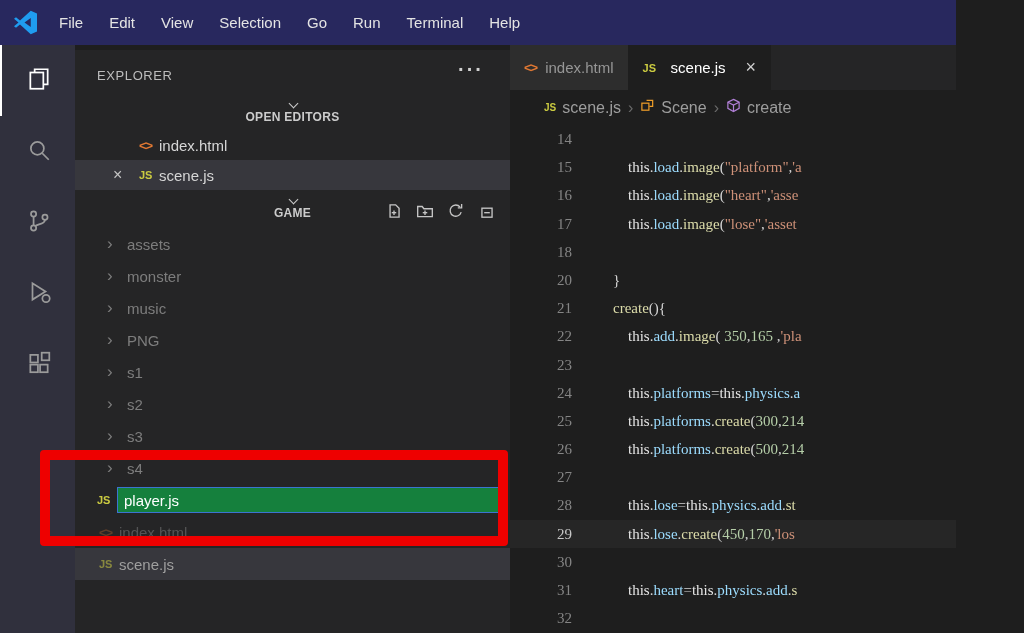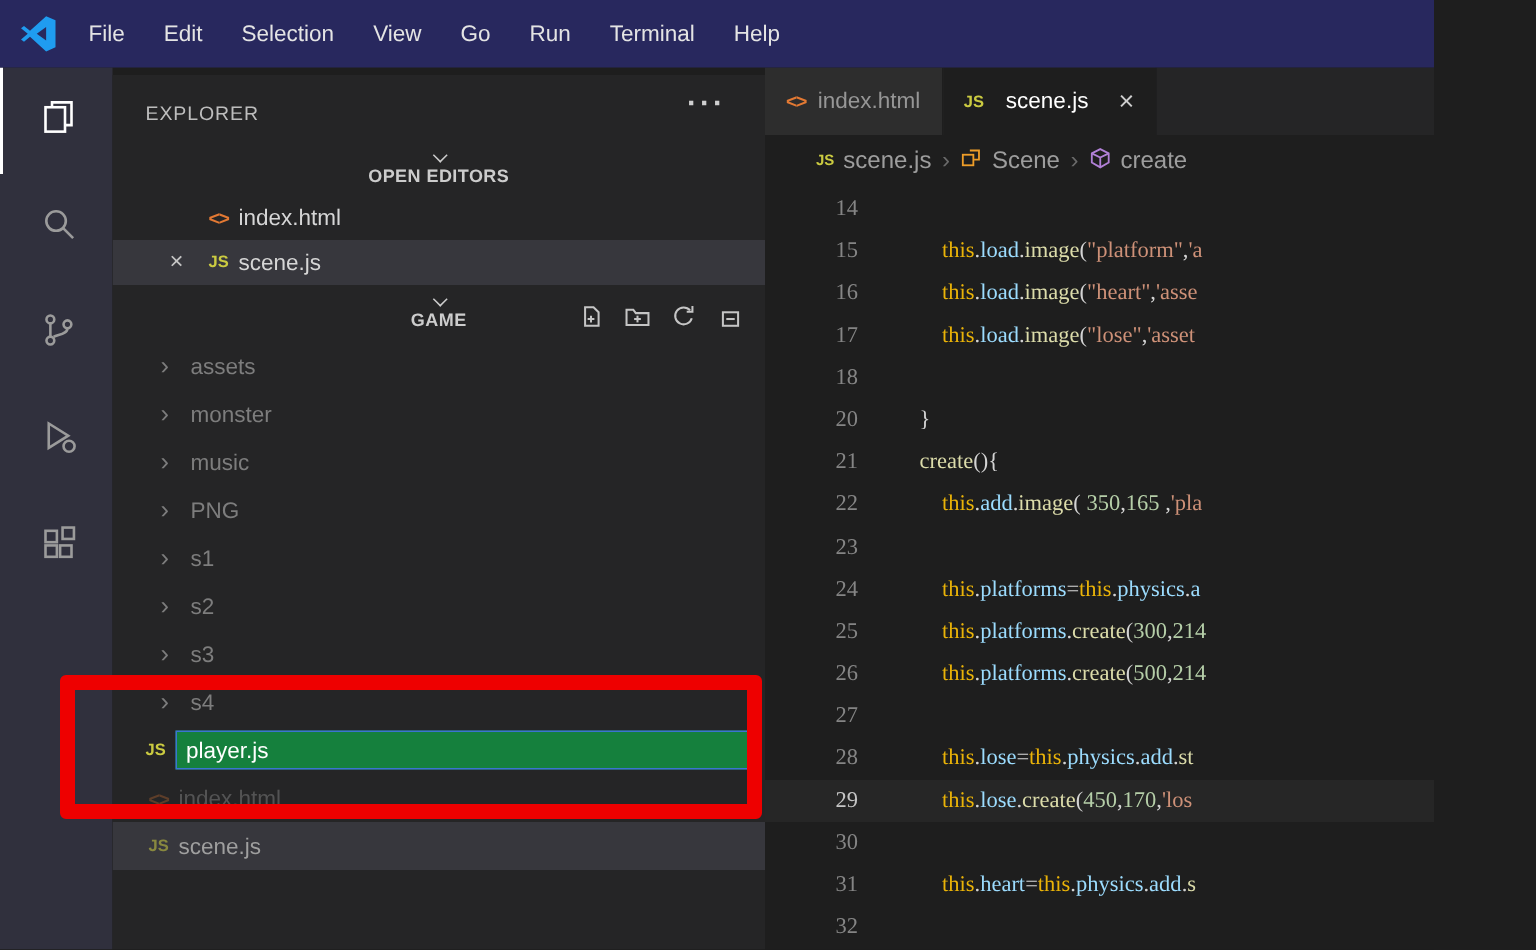--- a/index.html
+++ b/index.html
@@ -80,43 +80,43 @@
   .bc-js { color:#cbcb41; font-weight:bold; font-size:10px; }
 
   .code { position:absolute; top:80px; left:0; right:0; bottom:0;
     font-family:Liberation Serif, serif; font-size:15px;
     line-height:28.2px; overflow:hidden; }
   .code-line { display:flex; height:28.2px; white-space:pre; }
   .code-line.current { background:rgba(255,255,255,0.04); }
   .gutter { width:62px; flex:none; text-align:right; color:#858585; }
   .code-line.current .gutter { color:#c6c6c6;padding-left:32px; }
   .code-text { margin-left:26px; white-space:pre; }
-  .tok-kw { color:#eab308; } .tok-prop { color:#9cdcfe; } .tok-fn { color:#dcdcaa; }
+  .tok-kw { color:#e5e5e5; } .tok-prop { color:#9cdcfe; } .tok-fn { color:#dcdcaa; }
   .tok-str { color:#ce9178; } .tok-num { color:#b5cea8; } .tok-pun { color:#d4d4d4; }
 
   
   .annotation { position:absolute; left:40px; top:450px; width:468px; height:96px;
     border:10px solid #ee0000; border-radius:4px; z-index:50; pointer-events:none; }
 </style>
 </head>
 <body>
 
 <div class="screen">
 
   <div class="titlebar">
     <span class="logo">
       <svg width="25" height="25" viewBox="0 0 100 100">
         <path fill="#1f9cf0" fill-rule="evenodd" d="M71 3 L96 14 V86 L71 97 L28 58 L12 71 L4 65 L22 50 L4 35 L12 29 L28 42 Z M71 32 L46 50 L71 68 Z"></path>
       </svg>
     </span>
     <div class="menubar" id="menubar">
         <span class="menu-item">File</span>
         <span class="menu-item">Edit</span>
+        <span class="menu-item">View</span>
         <span class="menu-item">Selection</span>
-        <span class="menu-item">View</span>
         <span class="menu-item">Go</span>
         <span class="menu-item">Run</span>
         <span class="menu-item">Terminal</span>
         <span class="menu-item">Help</span>
       </div>
     <span class="window-title">scene</span>
   </div>
 
   <div class="activitybar">
     <div class="ab-item active">

